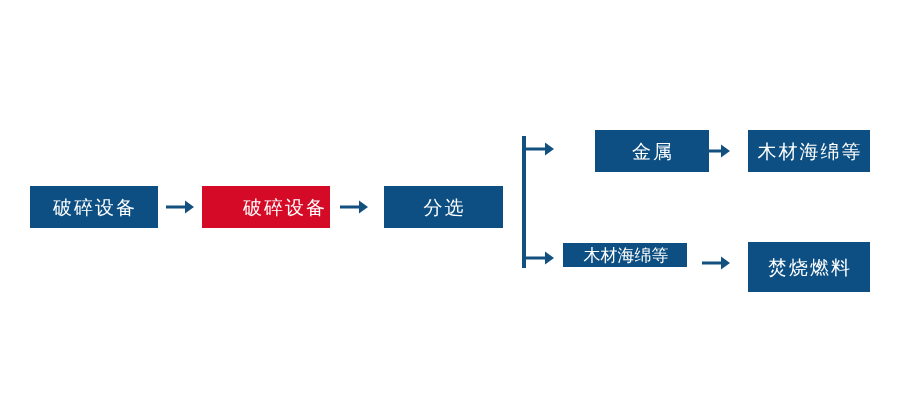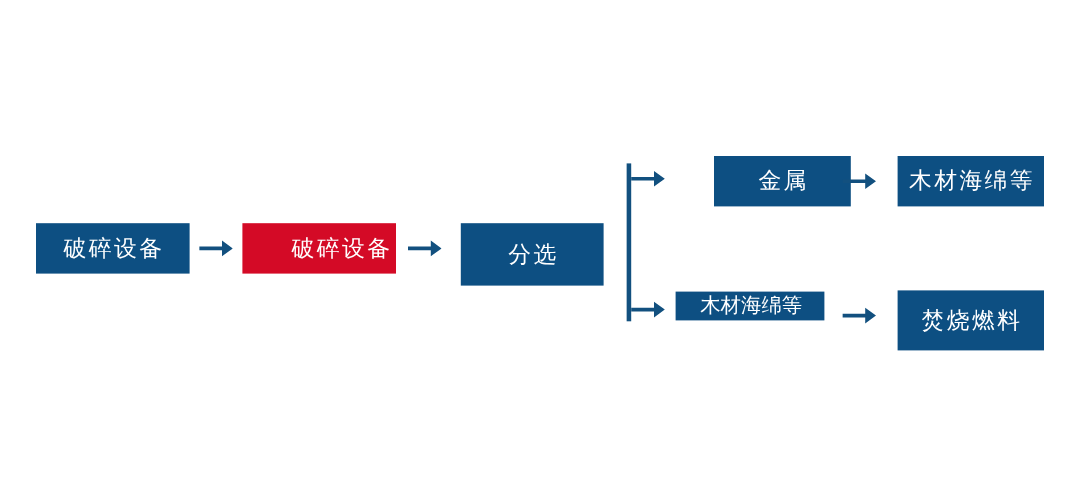--- a/index.html
+++ b/index.html
@@ -66,21 +66,21 @@
   <div class="node node-red" style="left:202px; top:186px; width:128px; height:42px;padding-left:36px;">
     <span class="node-label">破碎设备</span>
   </div>
 
   <div class="arrow" style="left:340px; top:196px; width:28px; height:22px;">
     <svg width="28" height="22" viewBox="0 0 28 22" aria-hidden="true">
       <path d="M0 9.5 H19 V4.5 L28 11 L19 17.5 V12.5 H0 Z" fill="#12507f"></path>
     </svg>
   </div>
 
-  <div class="node node-blue" style="left:384px; top:186px; width:119px; height:52px;">
+  <div class="node node-blue" style="left:384px; top:186px; width:119px; height:42px;">
     <span class="node-label">分选</span>
   </div>
 
   <div class="bracket" style="left:522px; top:136px; width:46px; height:132px;">
     <svg width="46" height="132" viewBox="0 0 46 132" aria-hidden="true">
 
       <rect x="0" y="0" width="4" height="132" fill="#12507f"></rect>
 
       <path d="M4 11.5 H23 V6.5 L32 13 L23 19.5 V14.5 H4 Z" fill="#12507f"></path>
 

